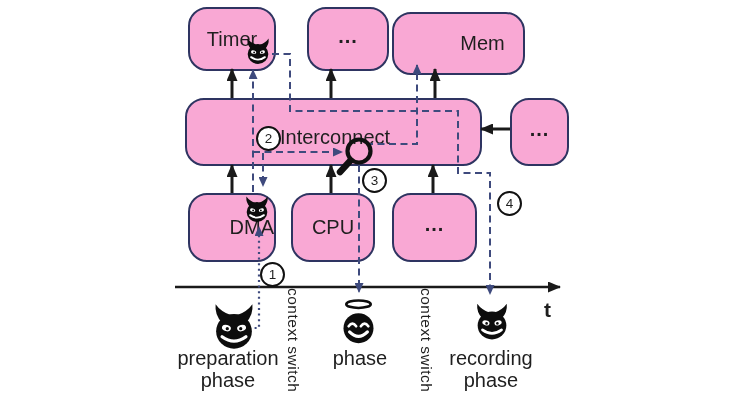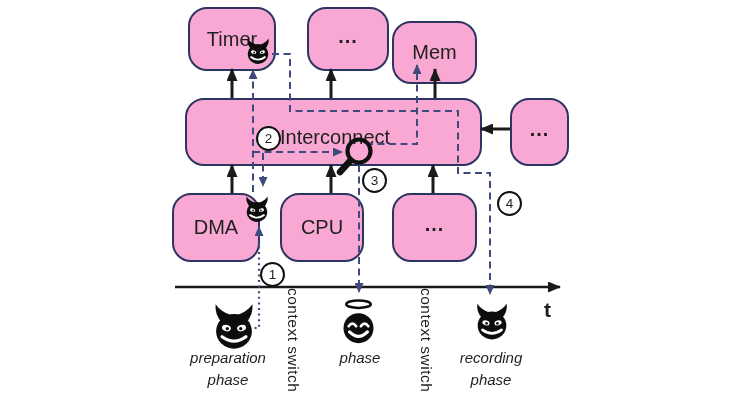--- a/index.html
+++ b/index.html
@@ -7,47 +7,47 @@
        font-family:"Liberation Sans", sans-serif;color:#1f1f1f;overflow:hidden;}
   .box{position:absolute;background:#f9a8d4;border:2.5px solid #2e3461;border-radius:19px;
        display:flex;align-items:center;justify-content:center;font-size:20px;z-index:1;}
   .dots{letter-spacing:1px;font-weight:600;padding-bottom:6px;}
   .ic-label{position:absolute;z-index:2;font-size:20px;}
   .overlay{position:absolute;left:0;top:0;z-index:5;pointer-events:none;}
   .icon{position:absolute;z-index:6;}
   .stepnum{position:absolute;z-index:7;width:21px;height:21px;border:2px solid #111;
            border-radius:50%;background:#fff;display:flex;align-items:center;justify-content:center;
            font-size:13.5px;}
-  .phase{position:absolute;z-index:2;width:150px;text-align:center;font-size:15px;line-height:22px;font-style:italic;}
+  .phase{position:absolute;z-index:2;width:150px;text-align:center;font-size:20px;line-height:22px;}
   .cswitch{position:absolute;z-index:2;writing-mode:vertical-rl;font-size:15.5px;letter-spacing:0.5px;
            height:110px;text-align:left;}
   .tlabel{position:absolute;z-index:2;font-size:21px;font-weight:600;}
 </style>
 </head>
 <body>
 
 <div class="fig">
 
   <div class="box" style="left:188px;top:7px;width:84px;height:60px;">
       <span>Timer</span>
     </div>
   <div class="box" style="left:307px;top:7px;width:78px;height:60px;">
       <span class="dots">...</span>
     </div>
-  <div class="box" style="left:392px;top:21px;width:81px;height:59px;">
+  <div class="box" style="left:392px;top:12px;width:81px;height:59px;padding-left:48px;">
       <span>Mem</span>
     </div>
   <div class="box" style="left:185px;top:98px;width:293px;height:64px;"></div>
   <div class="box" style="left:510px;top:98px;width:55px;height:64px;">
       <span class="dots">...</span>
     </div>
-  <div class="box" style="left:172px;top:193px;width:84px;height:65px;">
+  <div class="box" style="left:188px;top:193px;width:84px;height:65px;justify-content:flex-end;">
       <span>DMA</span>
     </div>
-  <div class="box" style="left:280px;top:193px;width:80px;height:65px;">
+  <div class="box" style="left:291px;top:193px;width:80px;height:65px;">
       <span>CPU</span>
     </div>
   <div class="box" style="left:392px;top:193px;width:81px;height:65px;">
       <span class="dots">...</span>
     </div>
 
   <div class="ic-label" style="left:280px;top:126px;">Interconnect</div>
 
   <svg class="overlay" width="737" height="400" viewBox="0 0 737 400">
     <defs>

